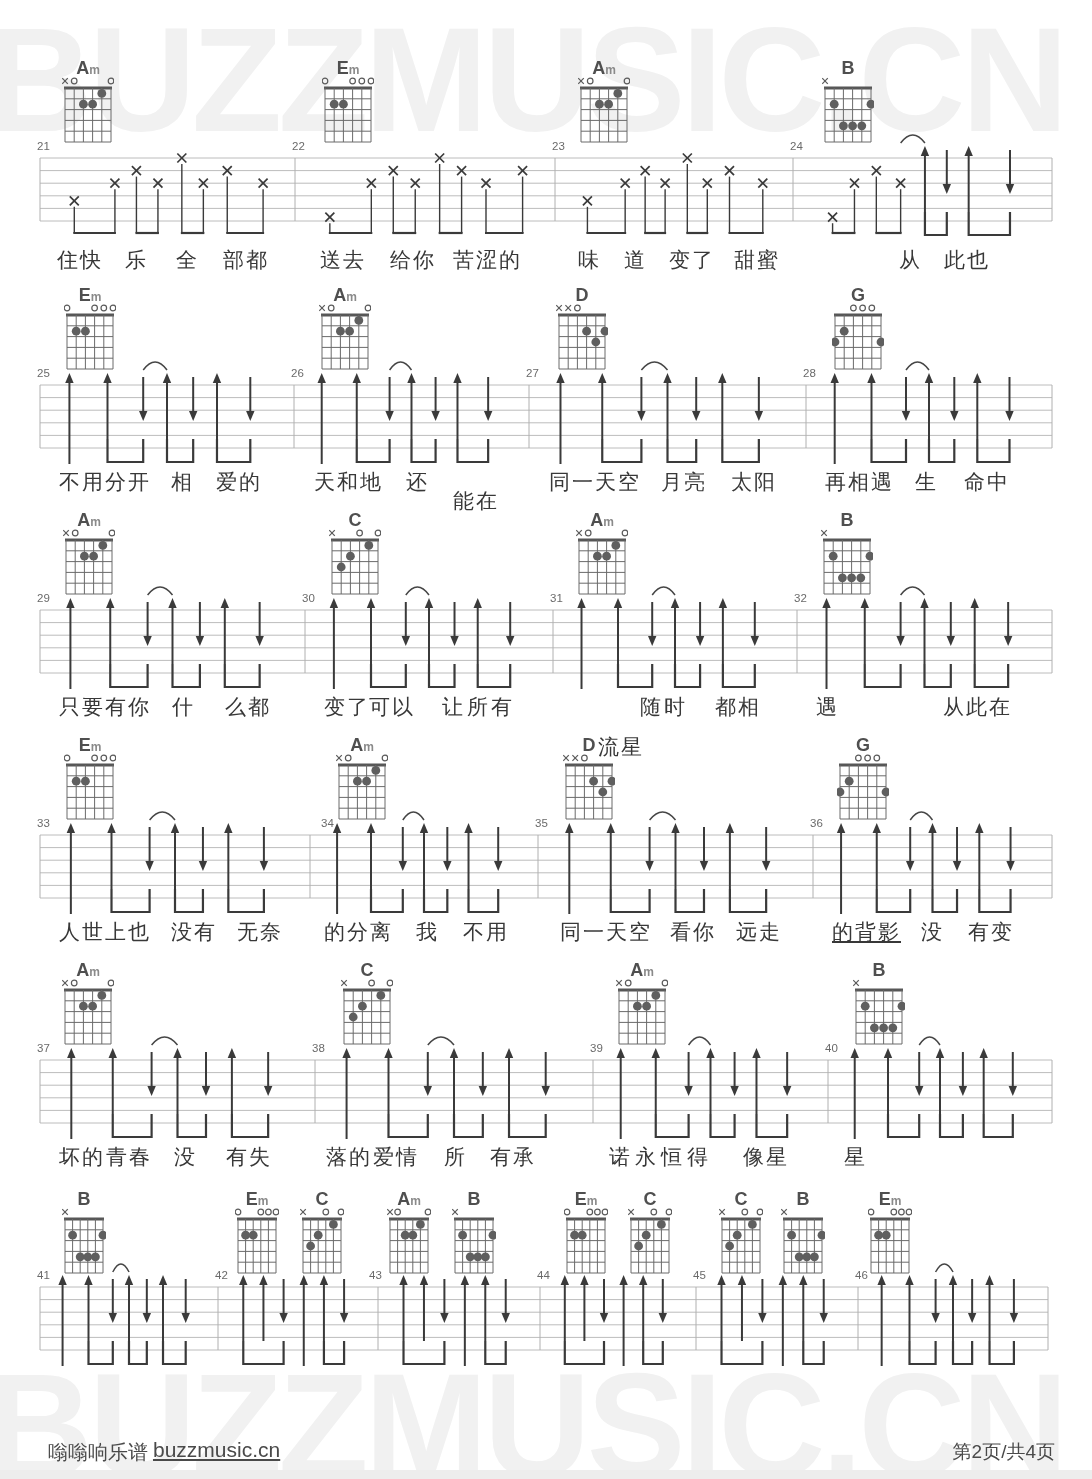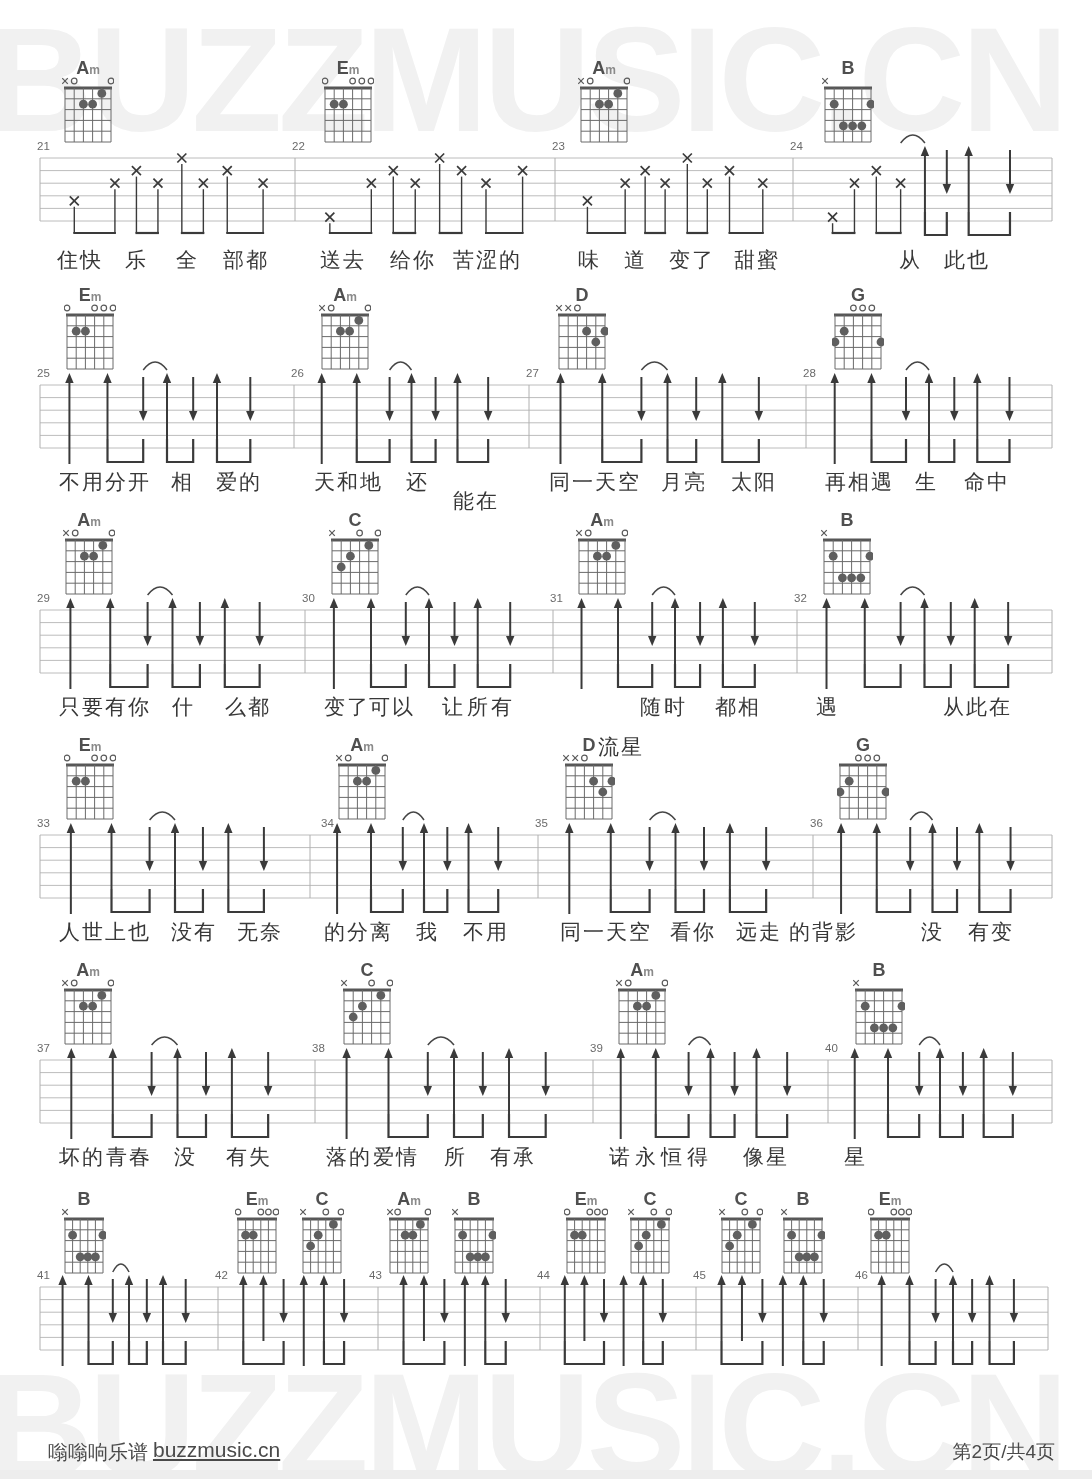--- a/index.html
+++ b/index.html
@@ -1098,21 +1098,21 @@
         </svg></div>
       <div class="lyric" style="left: 59px; top: 918px;">人世上也</div>
       <div class="lyric" style="left: 171px; top: 918px;">没有</div>
       <div class="lyric" style="left: 237px; top: 918px;">无奈</div>
       <div class="lyric" style="left: 324px; top: 918px;">的分离</div>
       <div class="lyric" style="left: 416px; top: 918px;">我</div>
       <div class="lyric" style="left: 463px; top: 918px;">不用</div>
       <div class="lyric" style="left: 560px; top: 918px;">同一天空</div>
       <div class="lyric" style="left: 670px; top: 918px;">看你</div>
       <div class="lyric" style="left: 736px; top: 918px;">远走</div>
-      <div class="lyric" style="left: 789px; top: 918px;">的背影</div>
+      <div class="lyric" style="left: 832px; top: 918px; text-decoration: underline;">的背影</div>
       <div class="lyric" style="left: 921px; top: 918px;">没</div>
       <div class="lyric" style="left: 968px; top: 918px;">有变</div>
       <div class="mnum" style="left: 37px; top: 1042px;">37</div>
       <div class="mnum" style="left: 312px; top: 1042px;">38</div>
       <div class="mnum" style="left: 590px; top: 1042px;">39</div>
       <div class="mnum" style="left: 825px; top: 1042px;">40</div>
       <div class="chordblk" style="left: 62px; top: 956px; width: 52px;"><div class="chord-label"><span>A</span><span class="suf">m</span></div><svg width="52" height="72">
           <line x1="2" y1="14" x2="50" y2="14" stroke="#575757" stroke-width="2.8"></line>
           <line x1="3" y1="24.8" x2="49" y2="24.8" stroke="#6a6a6a" stroke-width="1"></line>
           <line x1="3" y1="35.6" x2="49" y2="35.6" stroke="#6a6a6a" stroke-width="1"></line>

